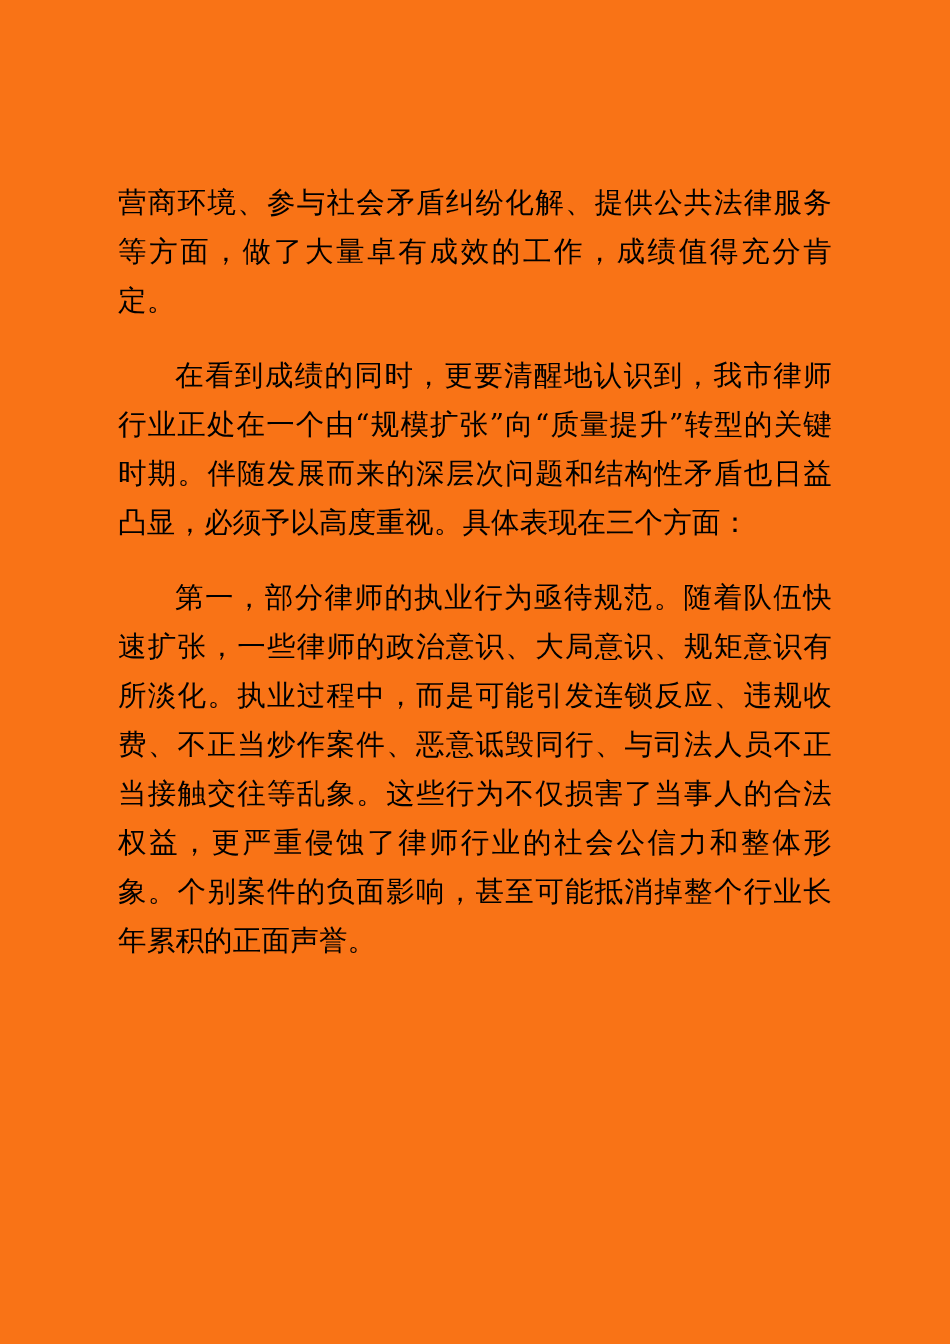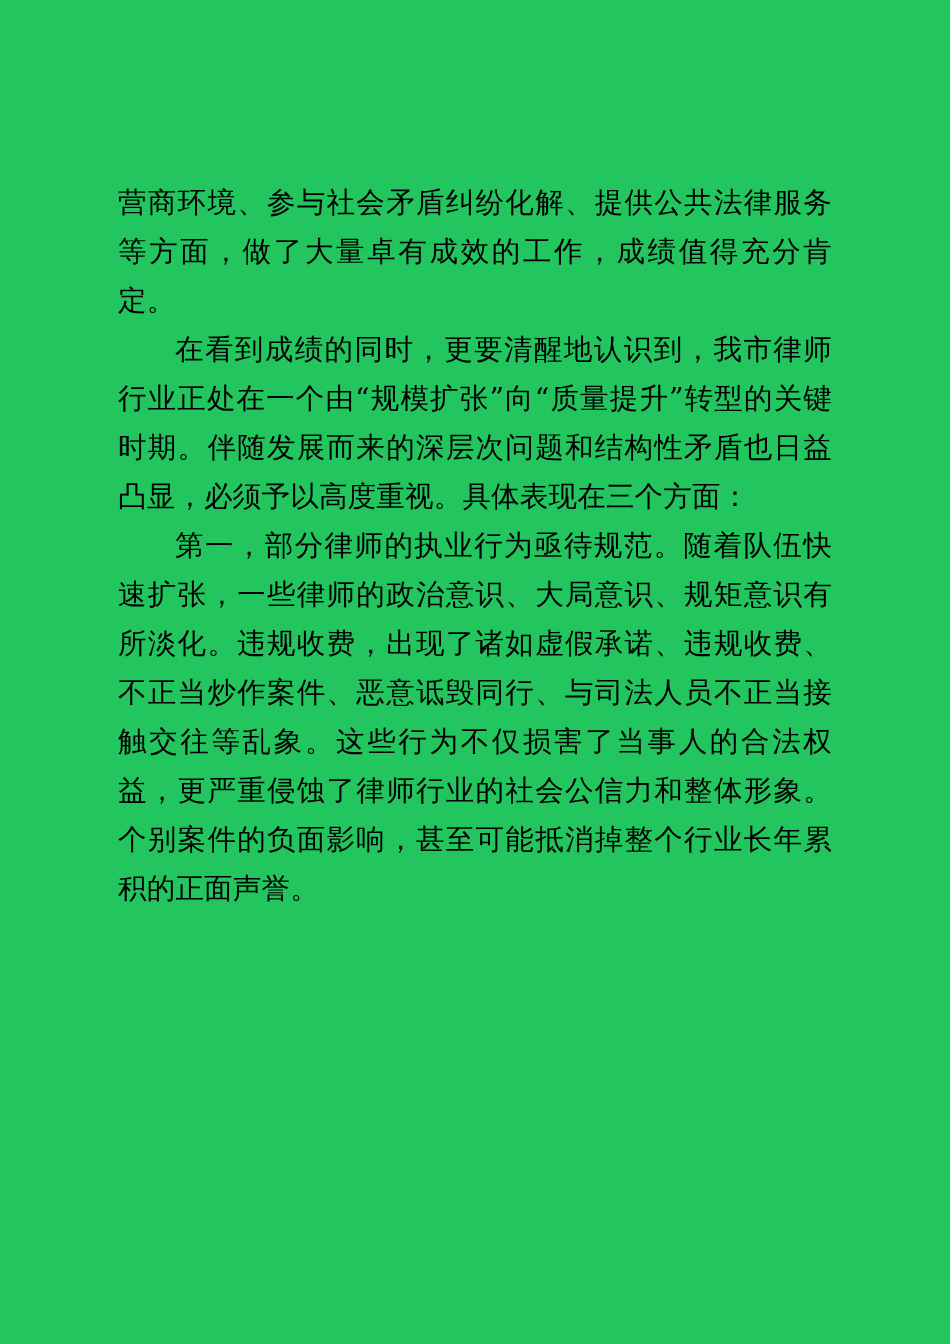--- a/index.html
+++ b/index.html
@@ -11,42 +11,43 @@
     width: 950px;
     height: 1344px;
     font-family: "DejaVu Serif", "Liberation Serif", serif;
     color: #000000;
     overflow: hidden;
   }
   .page {
     position: relative;
     width: 950px;
     height: 1344px;
-    background: #22c55e;
+    background: #f97316;
     box-sizing: border-box;
     padding: 178px 118px 60px 118px;
   }
   .doc-body {
     font-size: 28.5px;
     line-height: 49px;
     letter-spacing: 0.2px;
     text-align: justify;
     text-justify: inter-ideograph;
   }
   .para {
     margin: 0;
     text-indent: 0;
     word-break: break-all;
   }
   .para.indent {
     text-indent: 2em;
+    margin-top: 26px;
   }
 </style>
 </head>
 <body>
 
 <div class="page">
   <div class="doc-body">
     <p class="para">营商环境、参与社会矛盾纠纷化解、提供公共法律服务等方面，做了大量卓有成效的工作，成绩值得充分肯定。</p>
     <p class="para indent">在看到成绩的同时，更要清醒地认识到，我市律师行业正处在一个由“规模扩张”向“质量提升”转型的关键时期。伴随发展而来的深层次问题和结构性矛盾也日益凸显，必须予以高度重视。具体表现在三个方面：</p>
-    <p class="para indent">第一，部分律师的执业行为亟待规范。随着队伍快速扩张，一些律师的政治意识、大局意识、规矩意识有所淡化。违规收费，出现了诸如虚假承诺、违规收费、不正当炒作案件、恶意诋毁同行、与司法人员不正当接触交往等乱象。这些行为不仅损害了当事人的合法权益，更严重侵蚀了律师行业的社会公信力和整体形象。个别案件的负面影响，甚至可能抵消掉整个行业长年累积的正面声誉。</p>
+    <p class="para indent">第一，部分律师的执业行为亟待规范。随着队伍快速扩张，一些律师的政治意识、大局意识、规矩意识有所淡化。执业过程中，而是可能引发连锁反应、违规收费、不正当炒作案件、恶意诋毁同行、与司法人员不正当接触交往等乱象。这些行为不仅损害了当事人的合法权益，更严重侵蚀了律师行业的社会公信力和整体形象。个别案件的负面影响，甚至可能抵消掉整个行业长年累积的正面声誉。</p>
   </div>
 </div>
 
 </body></html>

